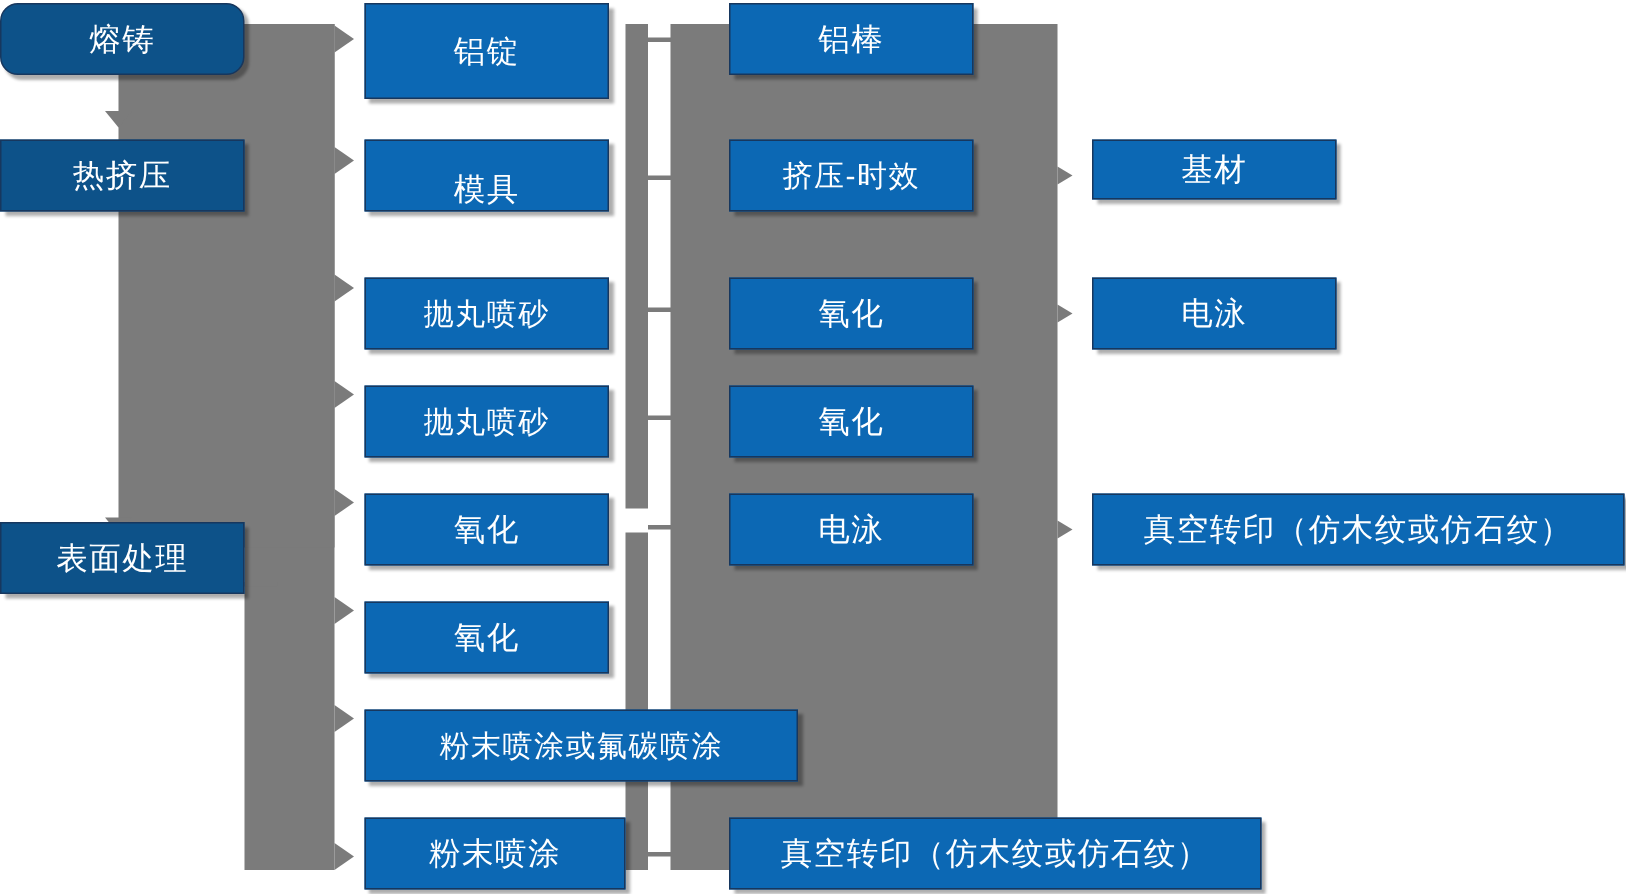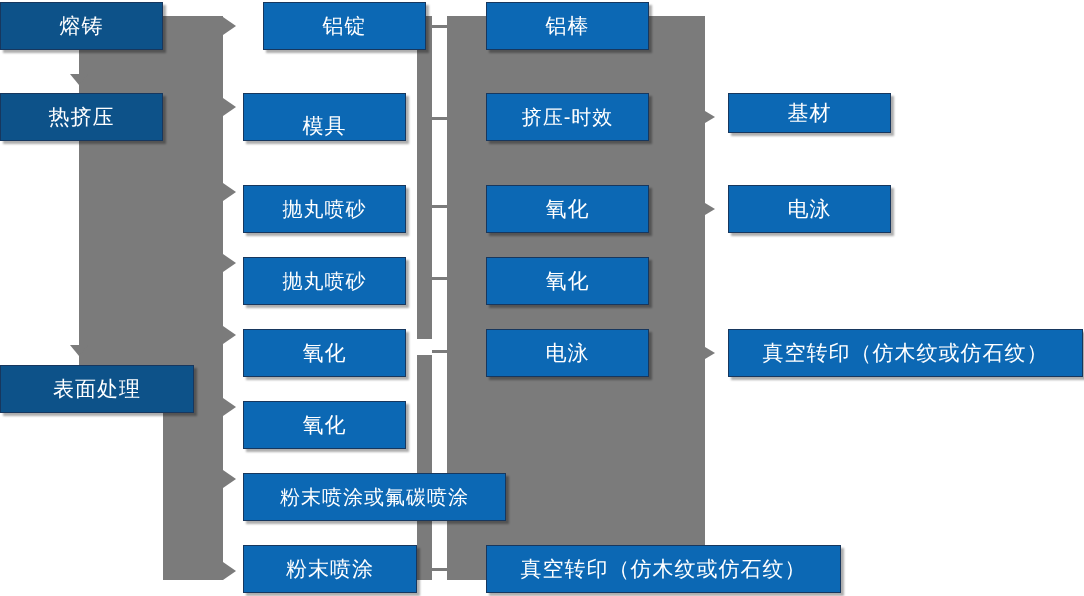--- a/index.html
+++ b/index.html
@@ -96,49 +96,49 @@
   <div class="stub" style="left:432px; top:277px; width:16px;"></div>
   <div class="stub" style="left:432px; top:350px; width:16px;"></div>
   <div class="stub" style="left:432px; top:568px; width:16px;"></div>
 
   <div class="gray" style="left:447px; top:16px; width:258px; height:564px;"></div>
 
   <div class="thin-arrow" style="left:705px; top:111px;"></div>
   <div class="thin-arrow" style="left:705px; top:203px;"></div>
   <div class="thin-arrow" style="left:705px; top:347px;"></div>
 
-  <div class="box dark t21" style="left:0px; top:2px; width:163px; height:48px;">
+  <div class="box dark t21" style="left:0px; top:2px; width:163px; height:48px;border-radius:12px;">
     <span>熔铸</span>
   </div>
   <div class="box dark t21" style="left:0px; top:93px; width:163px; height:48px;">
     <span>热挤压</span>
   </div>
-  <div class="box dark t21" style="left:0px; top:365px; width:194px; height:48px;">
+  <div class="box dark t21" style="left:0px; top:348px; width:163px; height:48px;">
     <span>表面处理</span>
   </div>
 
-  <div class="box light t21" style="left:243px; top:2px; width:163px; height:48px;margin-left:20px;">
+  <div class="box light t21" style="left:243px; top:2px; width:163px; height:64px;">
     <span>铝锭</span>
   </div>
   <div class="box light t21" style="left:243px; top:93px; width:163px; height:48px;align-items:flex-end;">
     <span>模具</span>
   </div>
   <div class="box light t20" style="left:243px; top:185px; width:163px; height:48px;">
     <span>抛丸喷砂</span>
   </div>
   <div class="box light t20" style="left:243px; top:257px; width:163px; height:48px;">
     <span>抛丸喷砂</span>
   </div>
   <div class="box light t21" style="left:243px; top:329px; width:163px; height:48px;">
     <span>氧化</span>
   </div>
   <div class="box light t21" style="left:243px; top:401px; width:163px; height:48px;">
     <span>氧化</span>
   </div>
-  <div class="box light t20" style="left:243px; top:473px; width:263px; height:48px;">
+  <div class="box light t20" style="left:243px; top:473px; width:289px; height:48px;">
     <span>粉末喷涂或氟碳喷涂</span>
   </div>
   <div class="box light t21" style="left:243px; top:545px; width:174px; height:48px;">
     <span>粉末喷涂</span>
   </div>
 
   <div class="box light t21" style="left:486px; top:2px; width:163px; height:48px;">
     <span>铝棒</span>
   </div>
   <div class="box light t20" style="left:486px; top:93px; width:163px; height:48px;">

